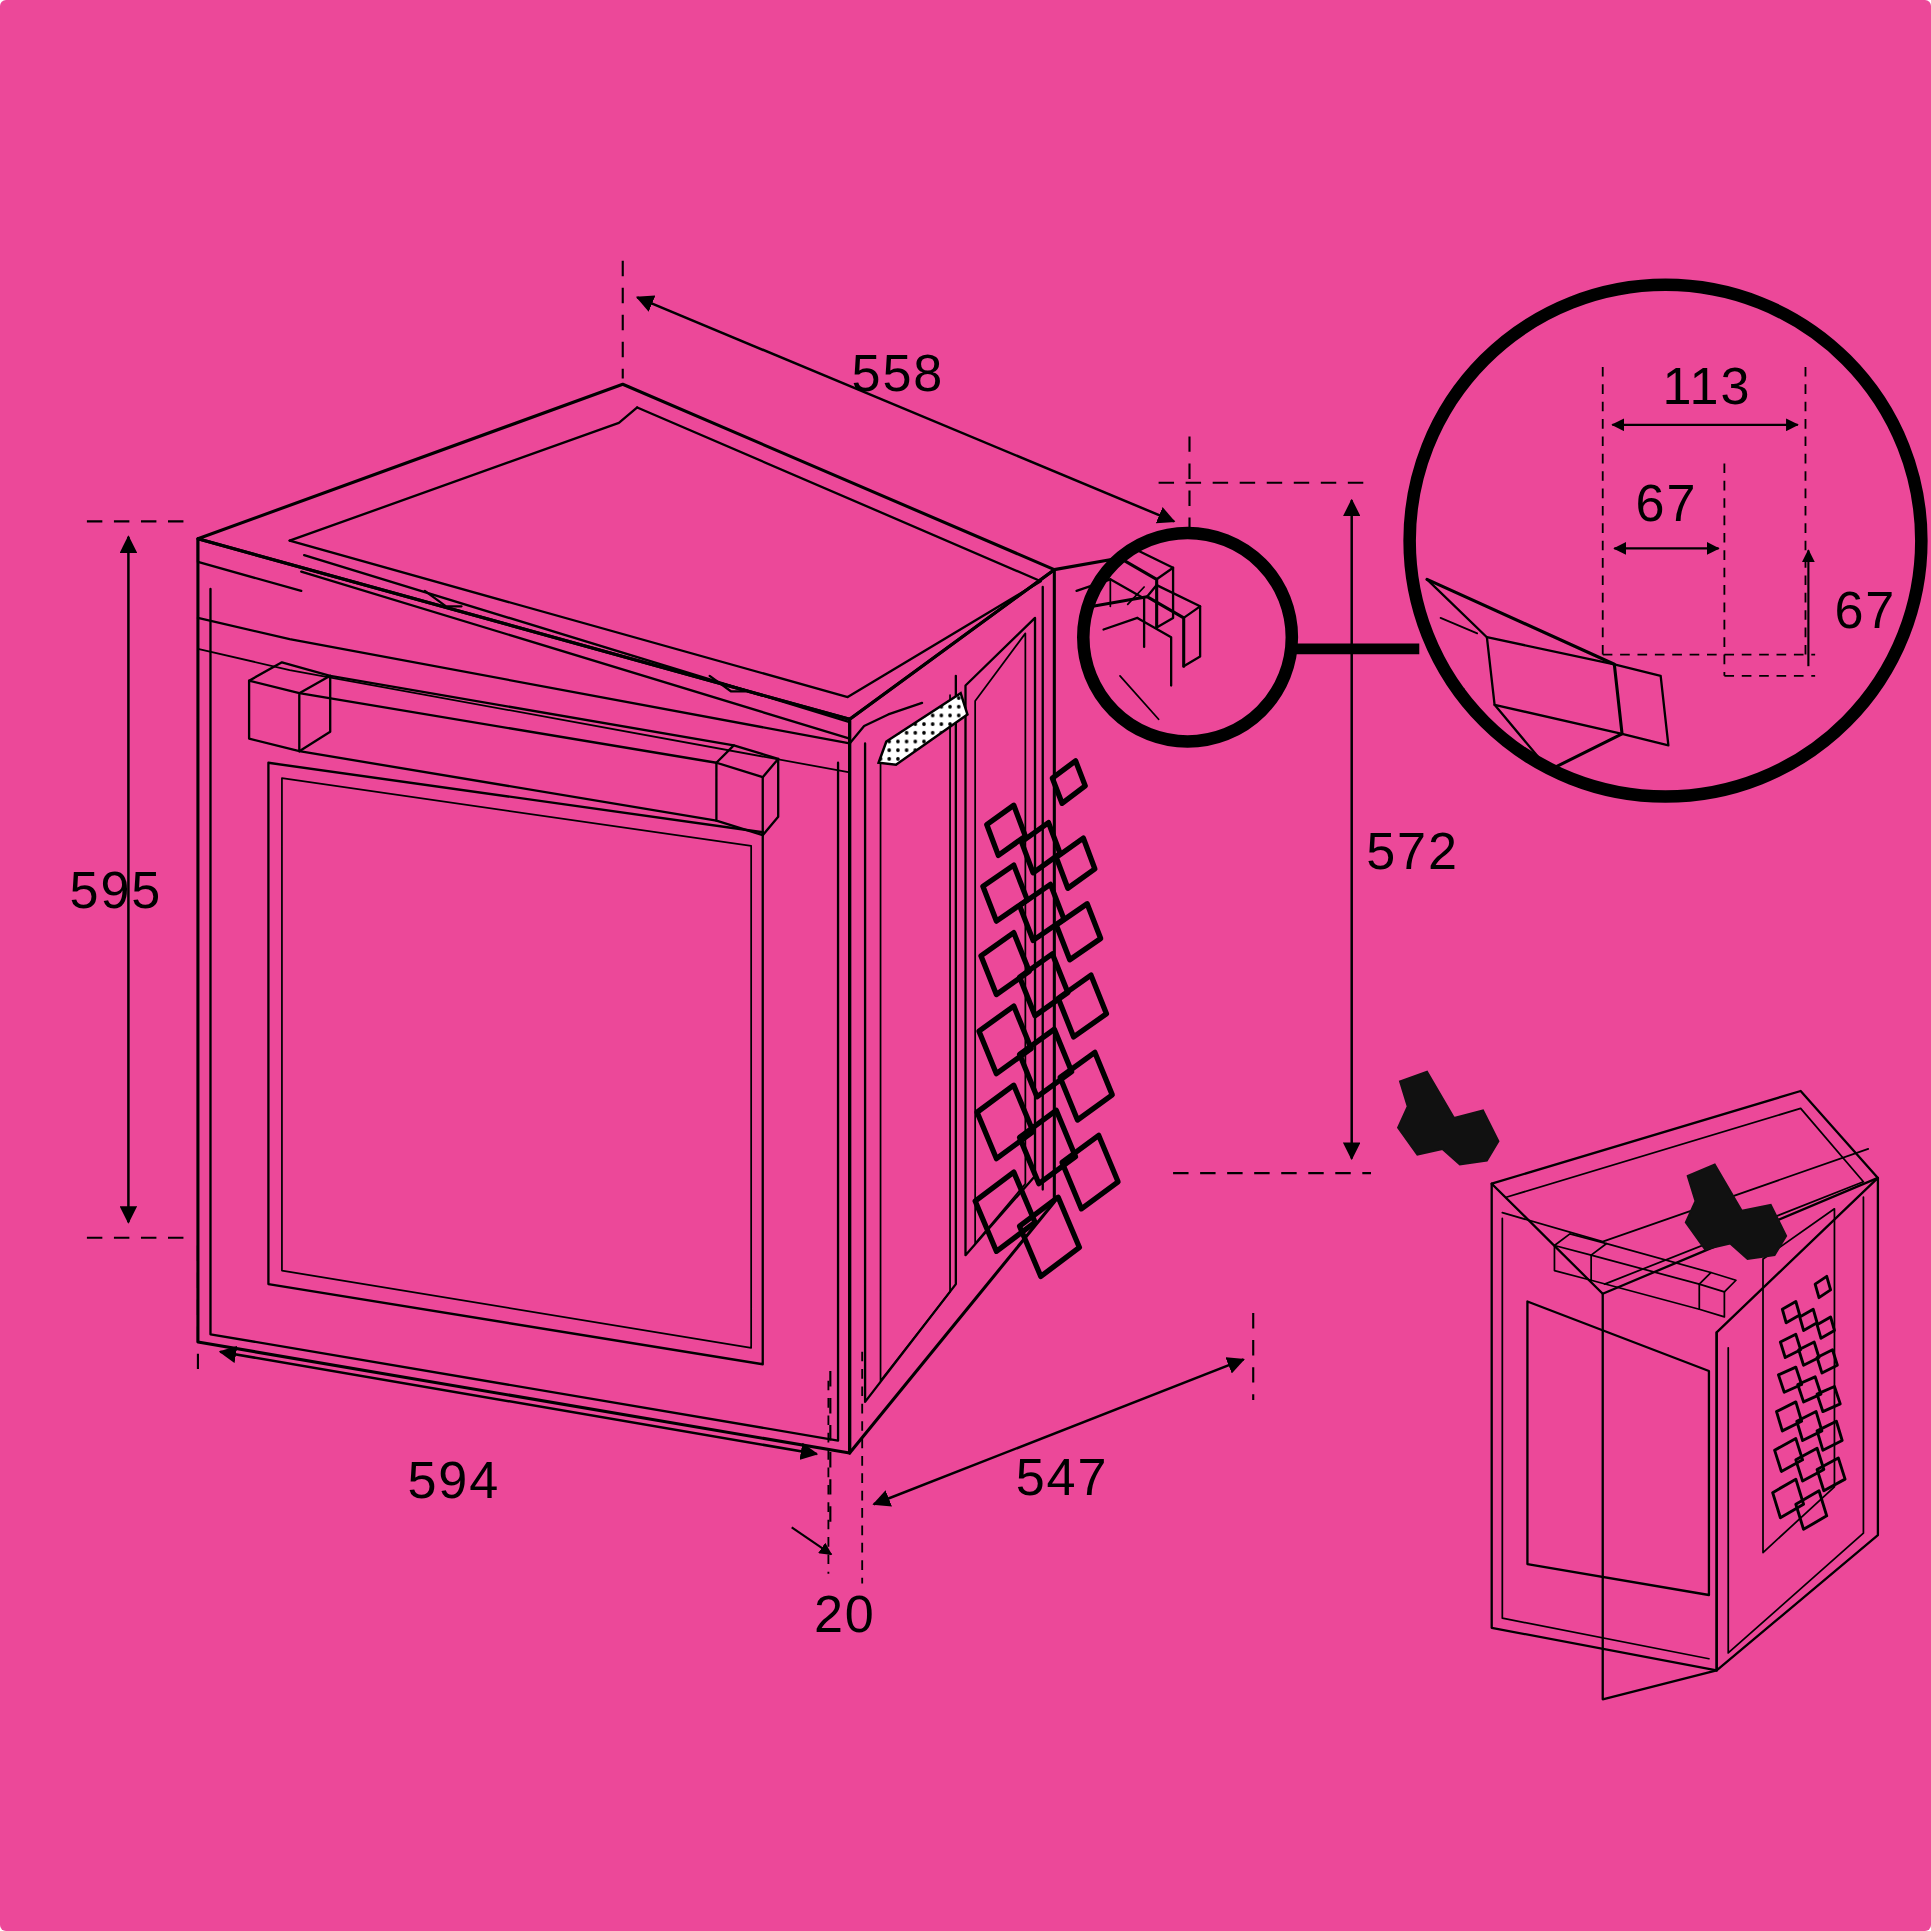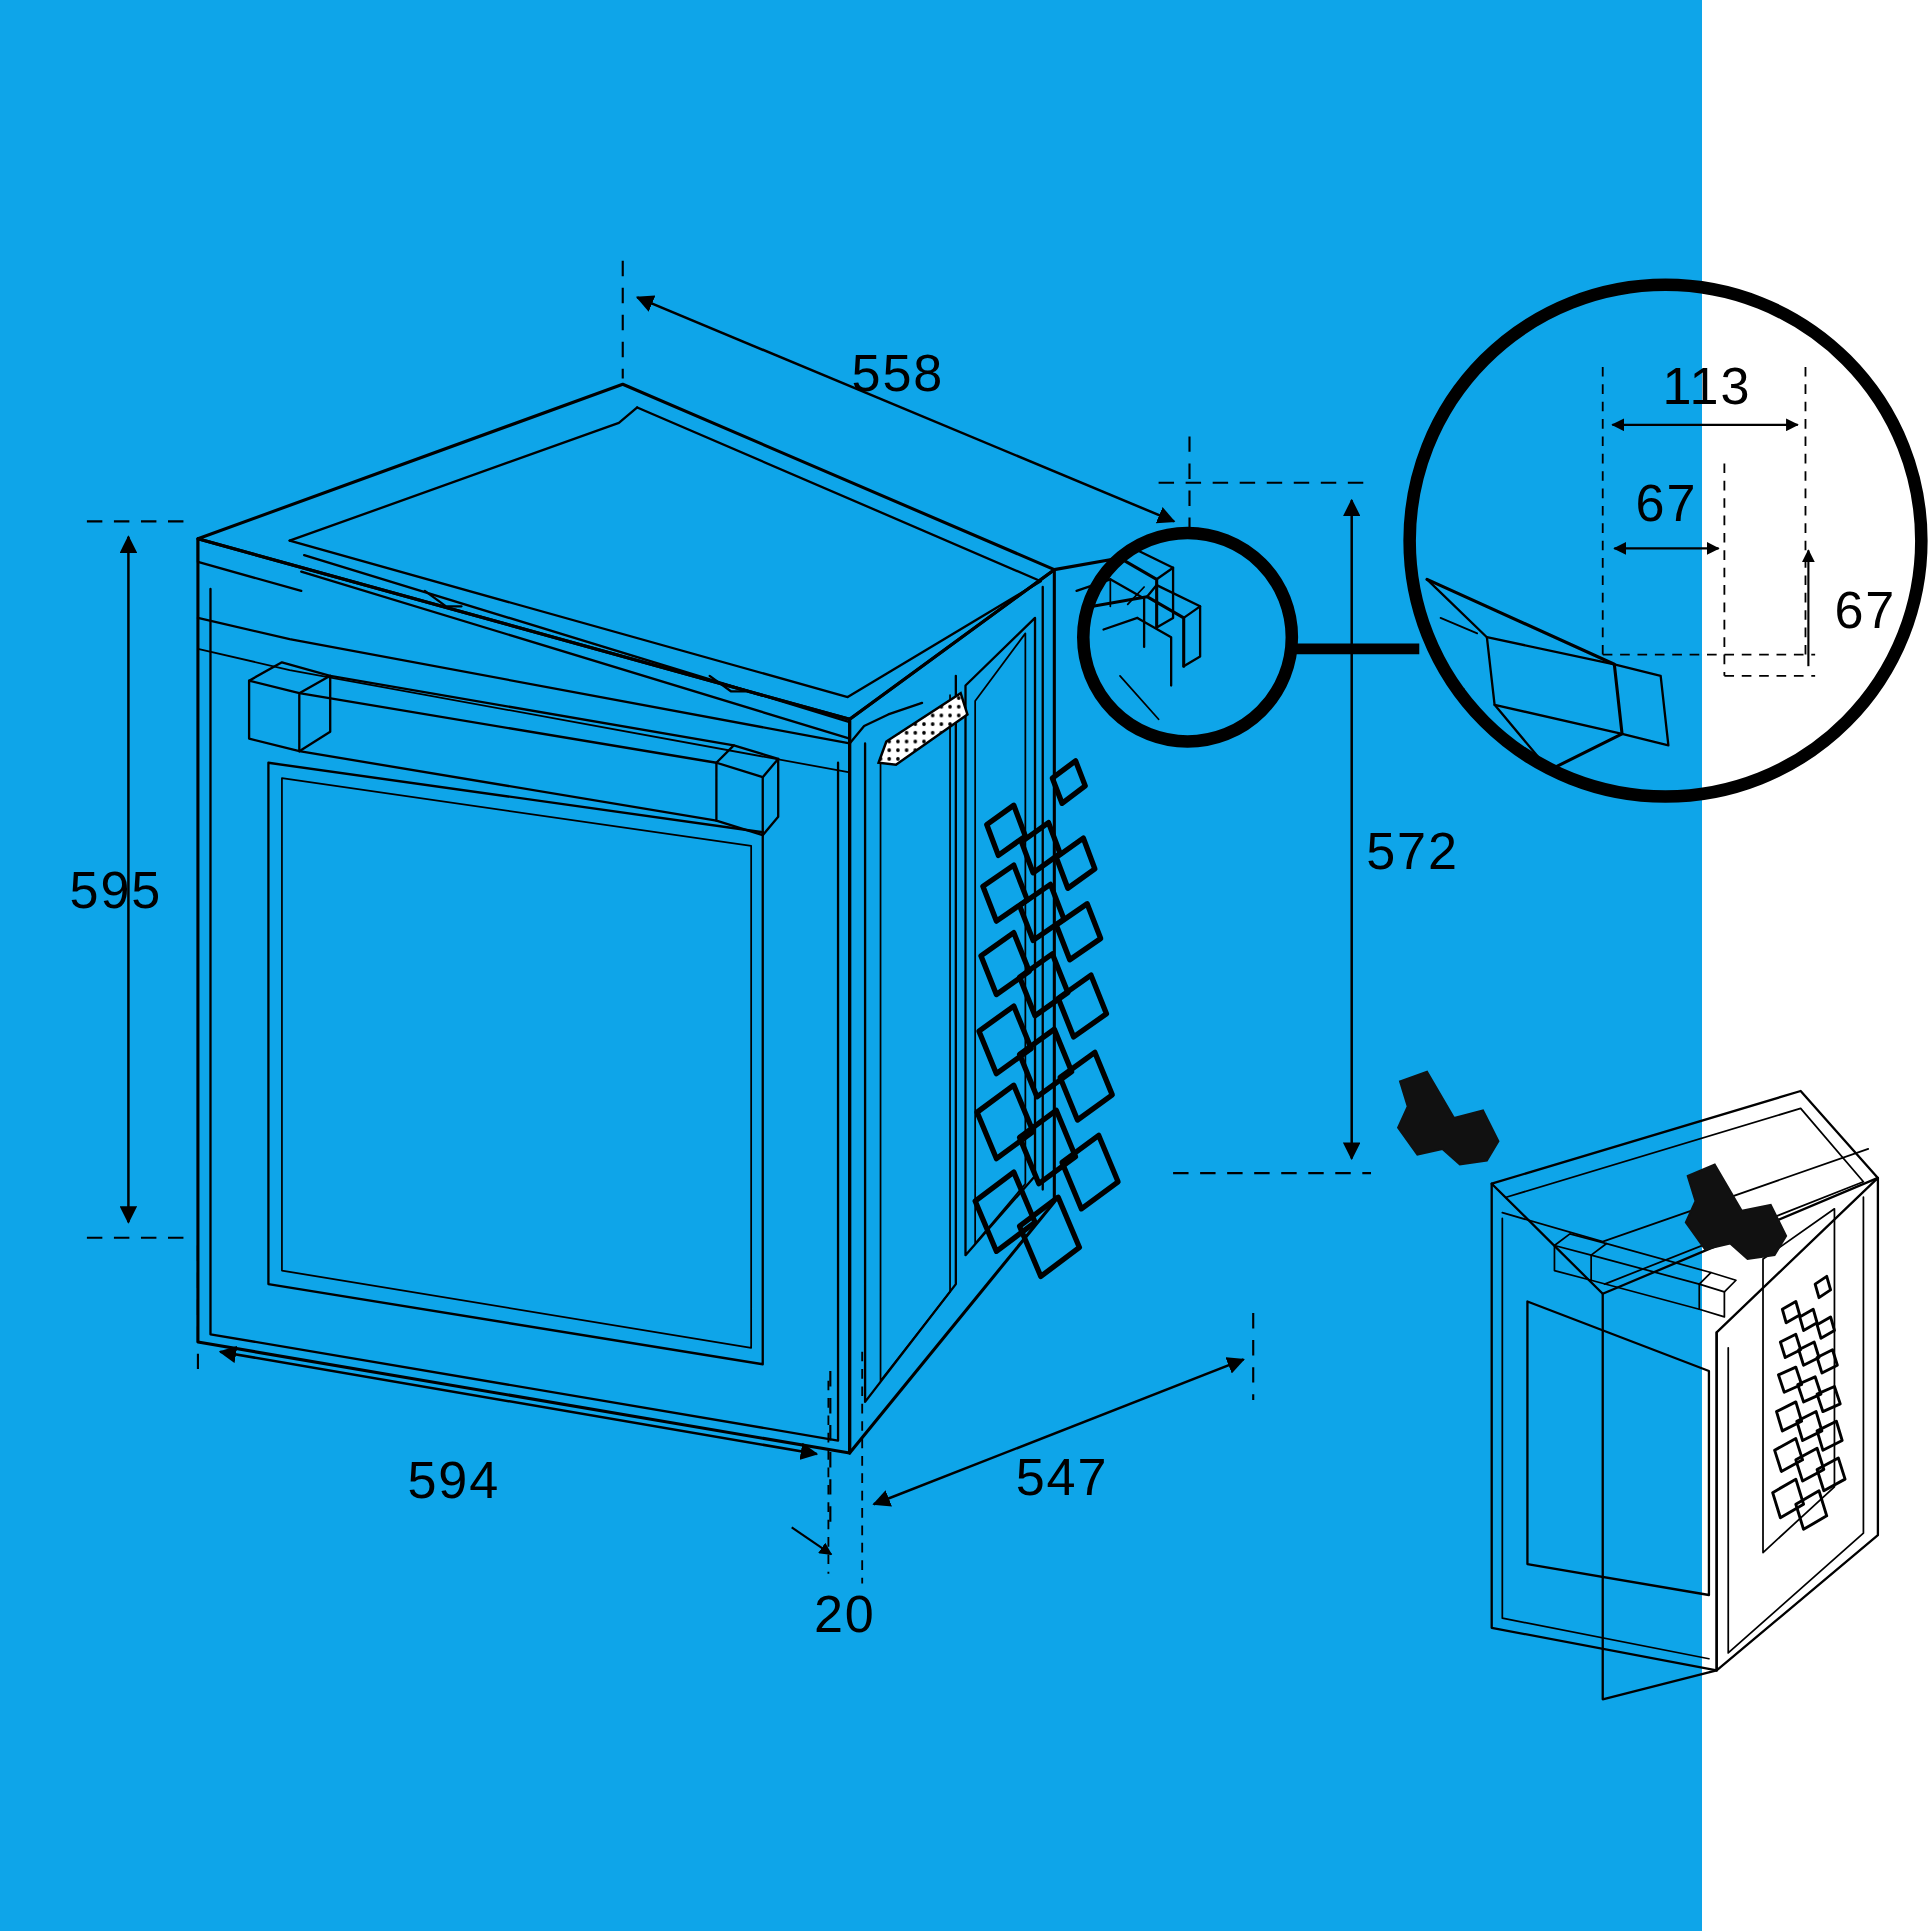--- a/index.html
+++ b/index.html
@@ -7,23 +7,24 @@
     margin: 0;
     padding: 0;
     background: #ffffff;
     width: 1931px;
     height: 1931px;
     overflow: hidden;
     font-family: "Liberation Sans", sans-serif;
   }
   #sheet {
     position: relative;
-    width: 1702px;
+    width: 1931px;
     height: 1931px;
-    background: #0ea5e9;
+    background: #ec4899;
+    border-radius: 6px;
   }
   svg.layer {
     position: absolute;
     top: 0; left: 0;
     width: 1931px;
     height: 1931px;
   }
   .dimtext {
     font-family: "Liberation Sans", sans-serif;
     font-size: 54px;

